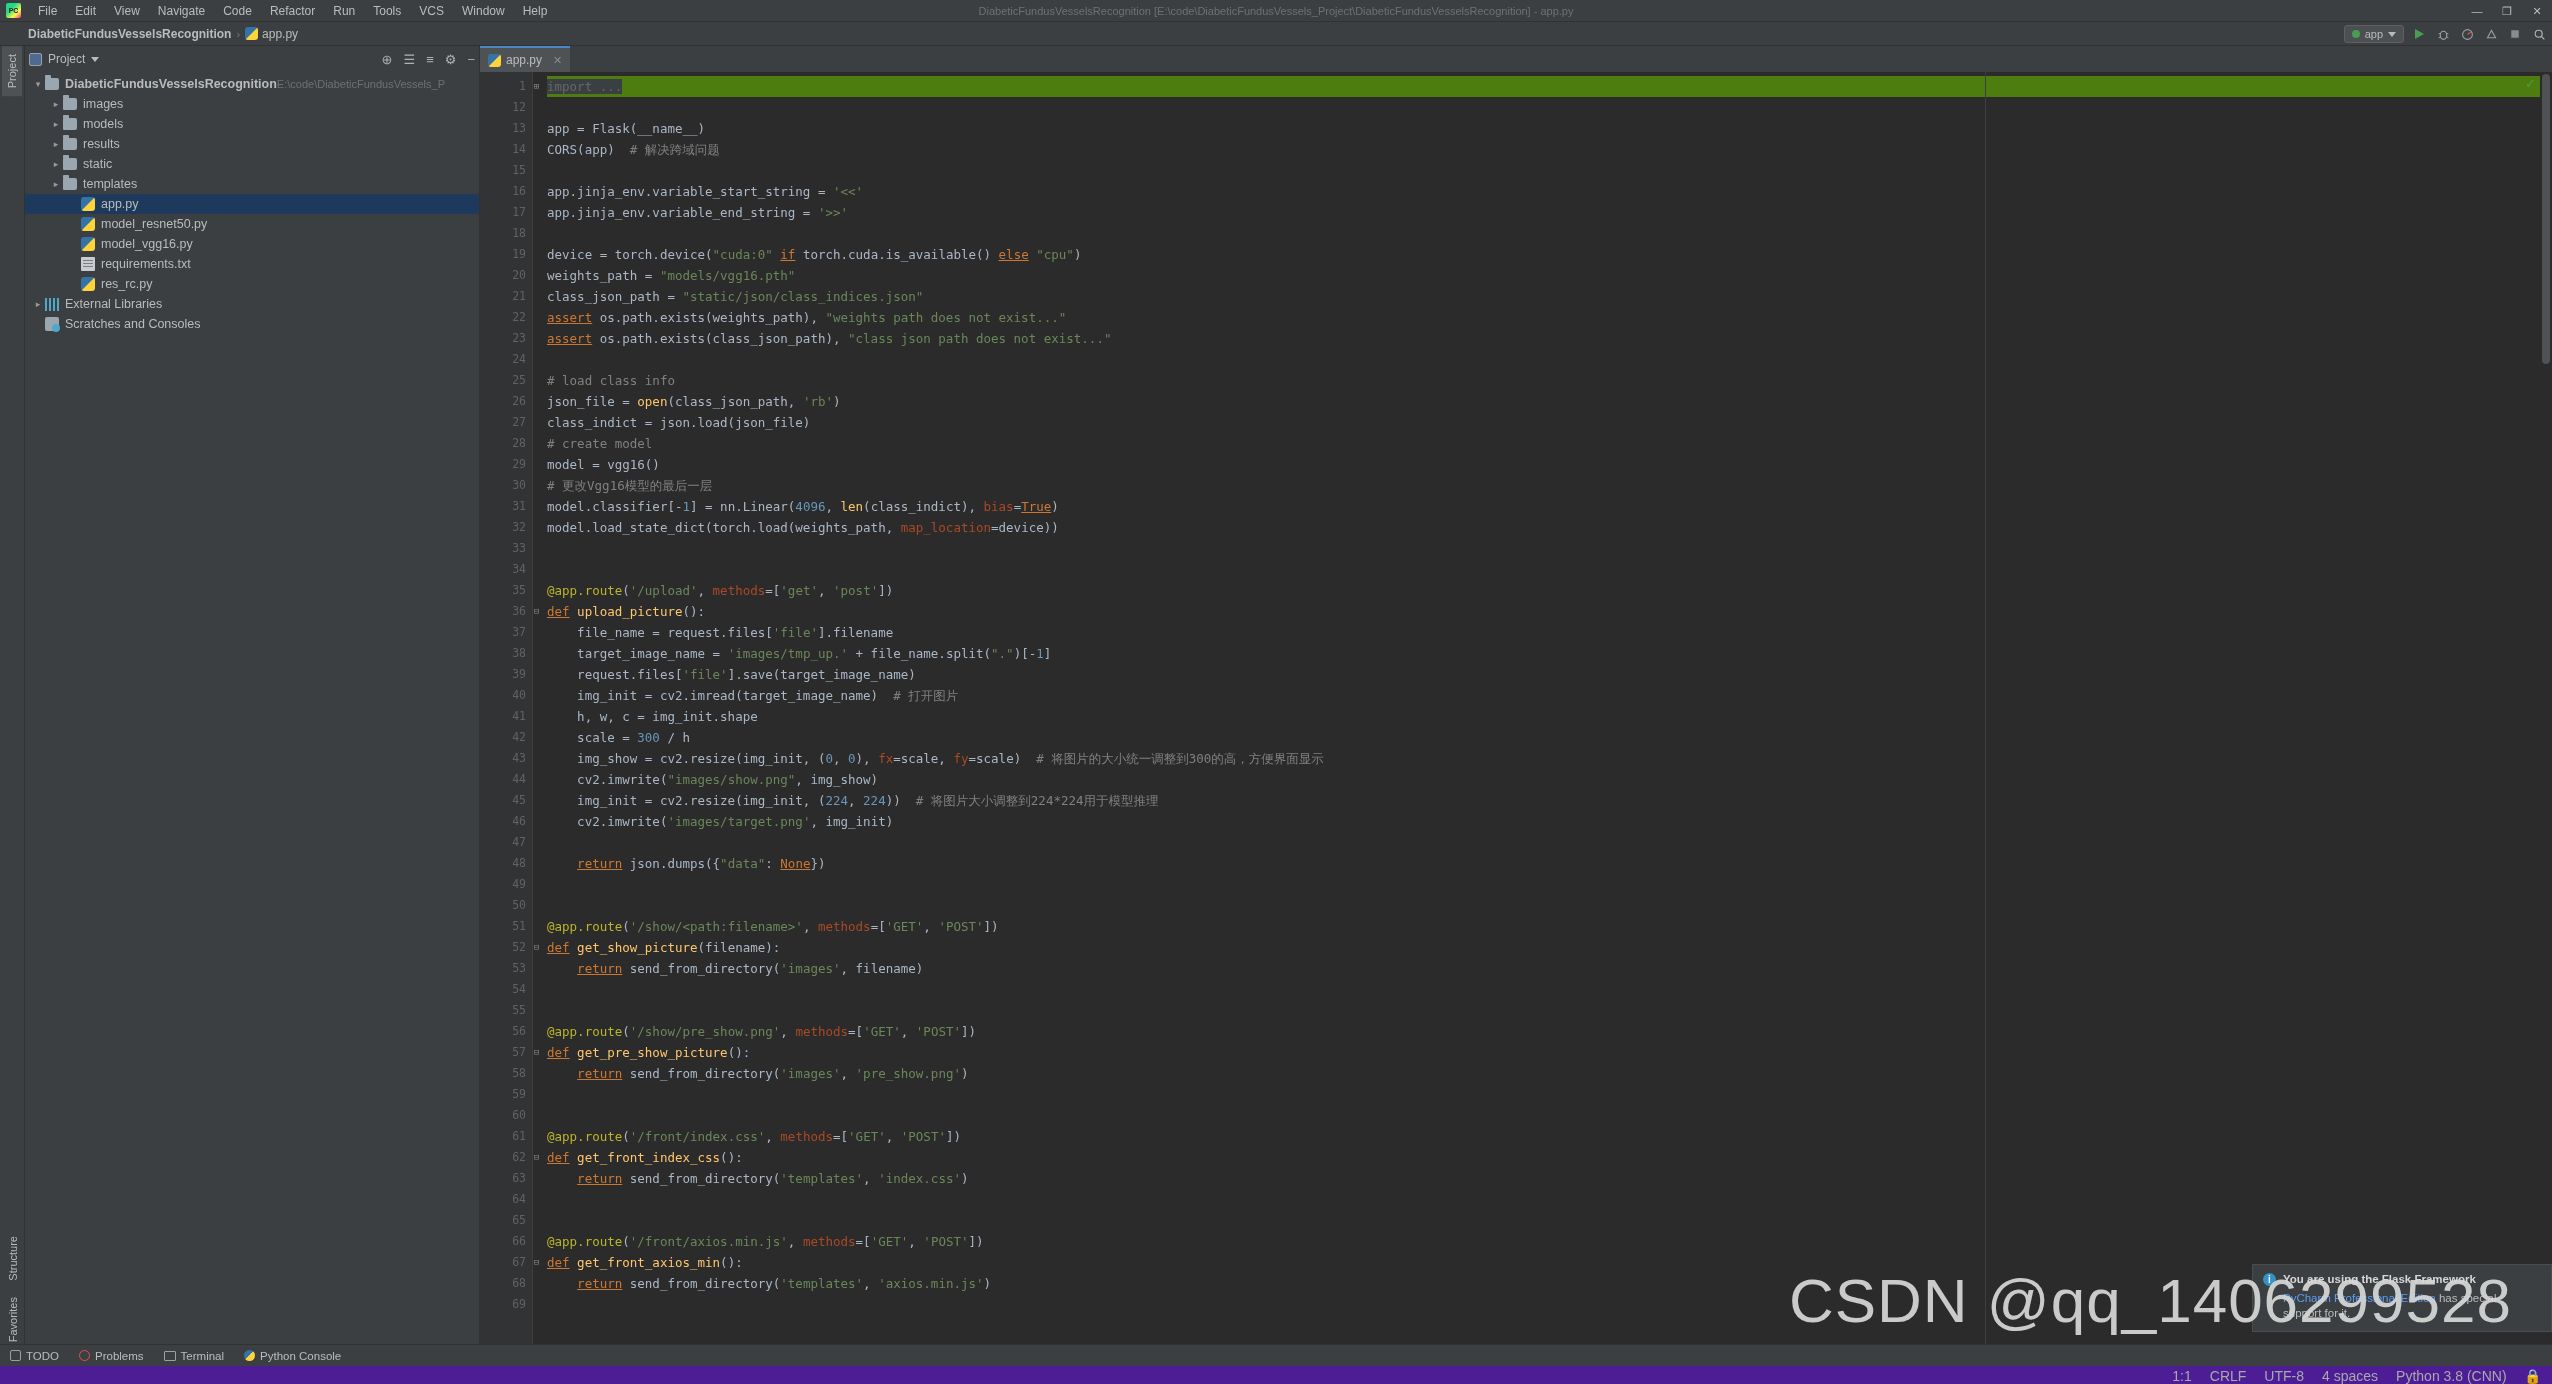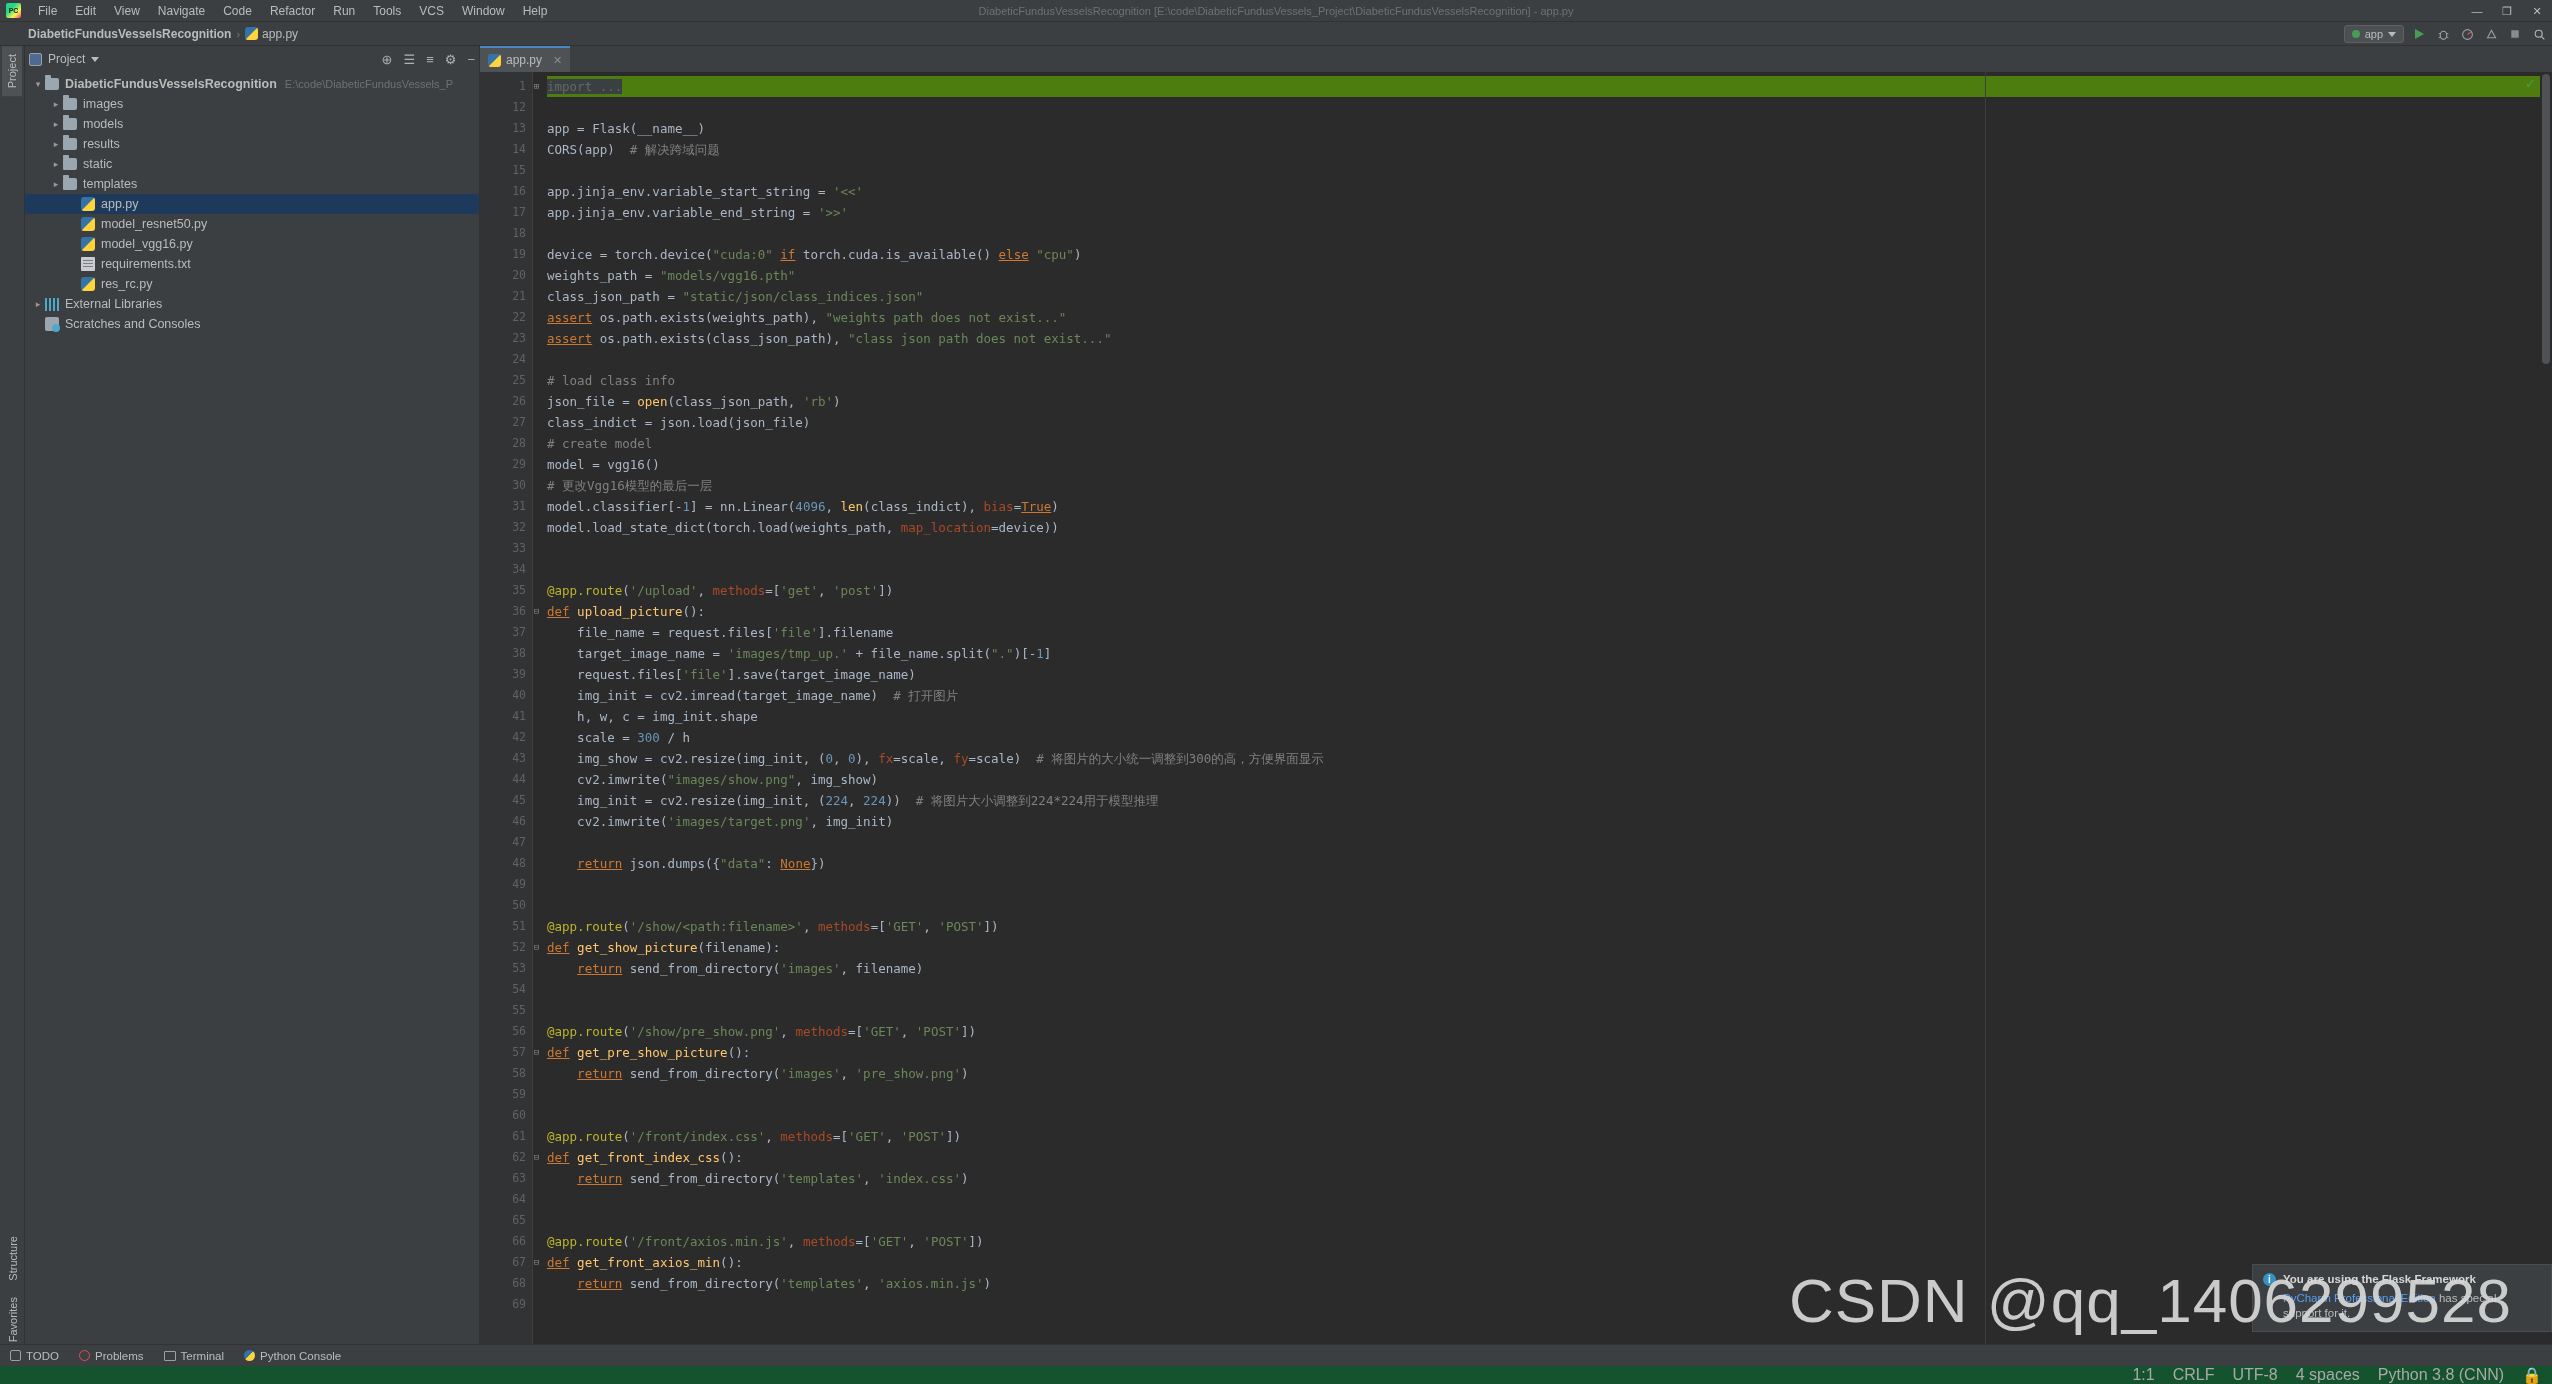--- a/index.html
+++ b/index.html
@@ -101,21 +101,21 @@
   .file-ico { width:14px;height:14px;flex:none;margin-right:6px; }
   .file-py { background:linear-gradient(135deg,#3572A5 0%,#3572A5 47%,#FFD43B 53%,#FFD43B 100%); border-radius:3px;}
   .file-txt { background:#c9ccd1; border-radius:1px; position:relative;}
   .file-txt::after{content:"";position:absolute;left:2px;top:3px;right:2px;height:1px;
      box-shadow:0 3px 0 #7a7f85, 0 6px 0 #7a7f85; background:#7a7f85;}
   .lib-ico { width:14px;height:13px;flex:none;margin-right:6px;
      background:repeating-linear-gradient(90deg,#4fa8c9 0 2px,transparent 2px 4px); }
   .scratch-ico{ width:14px;height:14px;flex:none;margin-right:6px;background:#9aa7b0;border-radius:2px;position:relative;}
   .scratch-ico::after{content:"";position:absolute;right:-1px;bottom:-1px;width:8px;height:8px;border-radius:50%;background:#4fa8c9;}
   .tree-label.bold { font-weight:bold; }
-  .tree-path { color:#6e7174; font-size:11px; margin-left:8px; }
+  .tree-path { color:#6e7174; font-size:11px; }
 
   
   .editor-area { flex:1; display:flex; flex-direction:column; background:#2b2b2b; position:relative; }
   .tabbar { height:26px; background:#3c3f41; display:flex; align-items:flex-end; }
   .etab {
     height:26px; display:flex; align-items:center; gap:5px; padding:0 8px 0 8px;
     background:#4e5254; color:#bbbbbb; font-size:12px; border-top:2px solid #4a88c7;
   }
   .etab .close-x { color:#8b8b8b; font-size:11px; margin-left:6px; }
   .editor-body { flex:1; display:flex; background:#2b2b2b; overflow:hidden; position:relative; }
@@ -156,22 +156,22 @@
   .bitem { display:flex; align-items:center; gap:5px; color:#bbbbbb; font-size:11.5px;
            padding:2px 10px; }
   .sq-ico{width:11px;height:11px;border:1px solid #9aa0a6;border-radius:2px;display:inline-block;}
   .circ-ico{width:11px;height:11px;border-radius:50%;border:1px solid #d9534f;display:inline-block;position:relative;}
   .term-ico{width:12px;height:10px;border:1px solid #9aa0a6;border-radius:1px;display:inline-block;}
   .pyc-ico{width:11px;height:11px;border-radius:50%;
     background:linear-gradient(135deg,#3572A5 50%,#FFD43B 50%);display:inline-block;}
 
   
   .statusbar {
-    position:absolute; bottom:0; left:0; right:0; height:18px; background:#14532d;
-    display:flex; align-items:center; color:#a9a9a9; font-size:16px;
+    position:absolute; bottom:0; left:0; right:0; height:18px; background:#4c1d95;
+    display:flex; align-items:flex-end; color:#a9a9a9; font-size:14px;
   }
   .status-right { margin-left:auto; display:flex; align-items:center; gap:18px; padding-right:10px;}
   .status-left { padding-left:8px; display:flex; gap:16px;}
 
   
   .notif {
     position:absolute; right:0px; bottom:52px; width:300px; background:#3c3f41;
     border:1px solid #4a4d4f; padding:8px 10px 10px 10px; font-size:11.5px; color:#bbbbbb;
   }
   .notif-title { display:flex; align-items:flex-start; gap:7px; font-weight:bold; color:#d6d6d6;}

